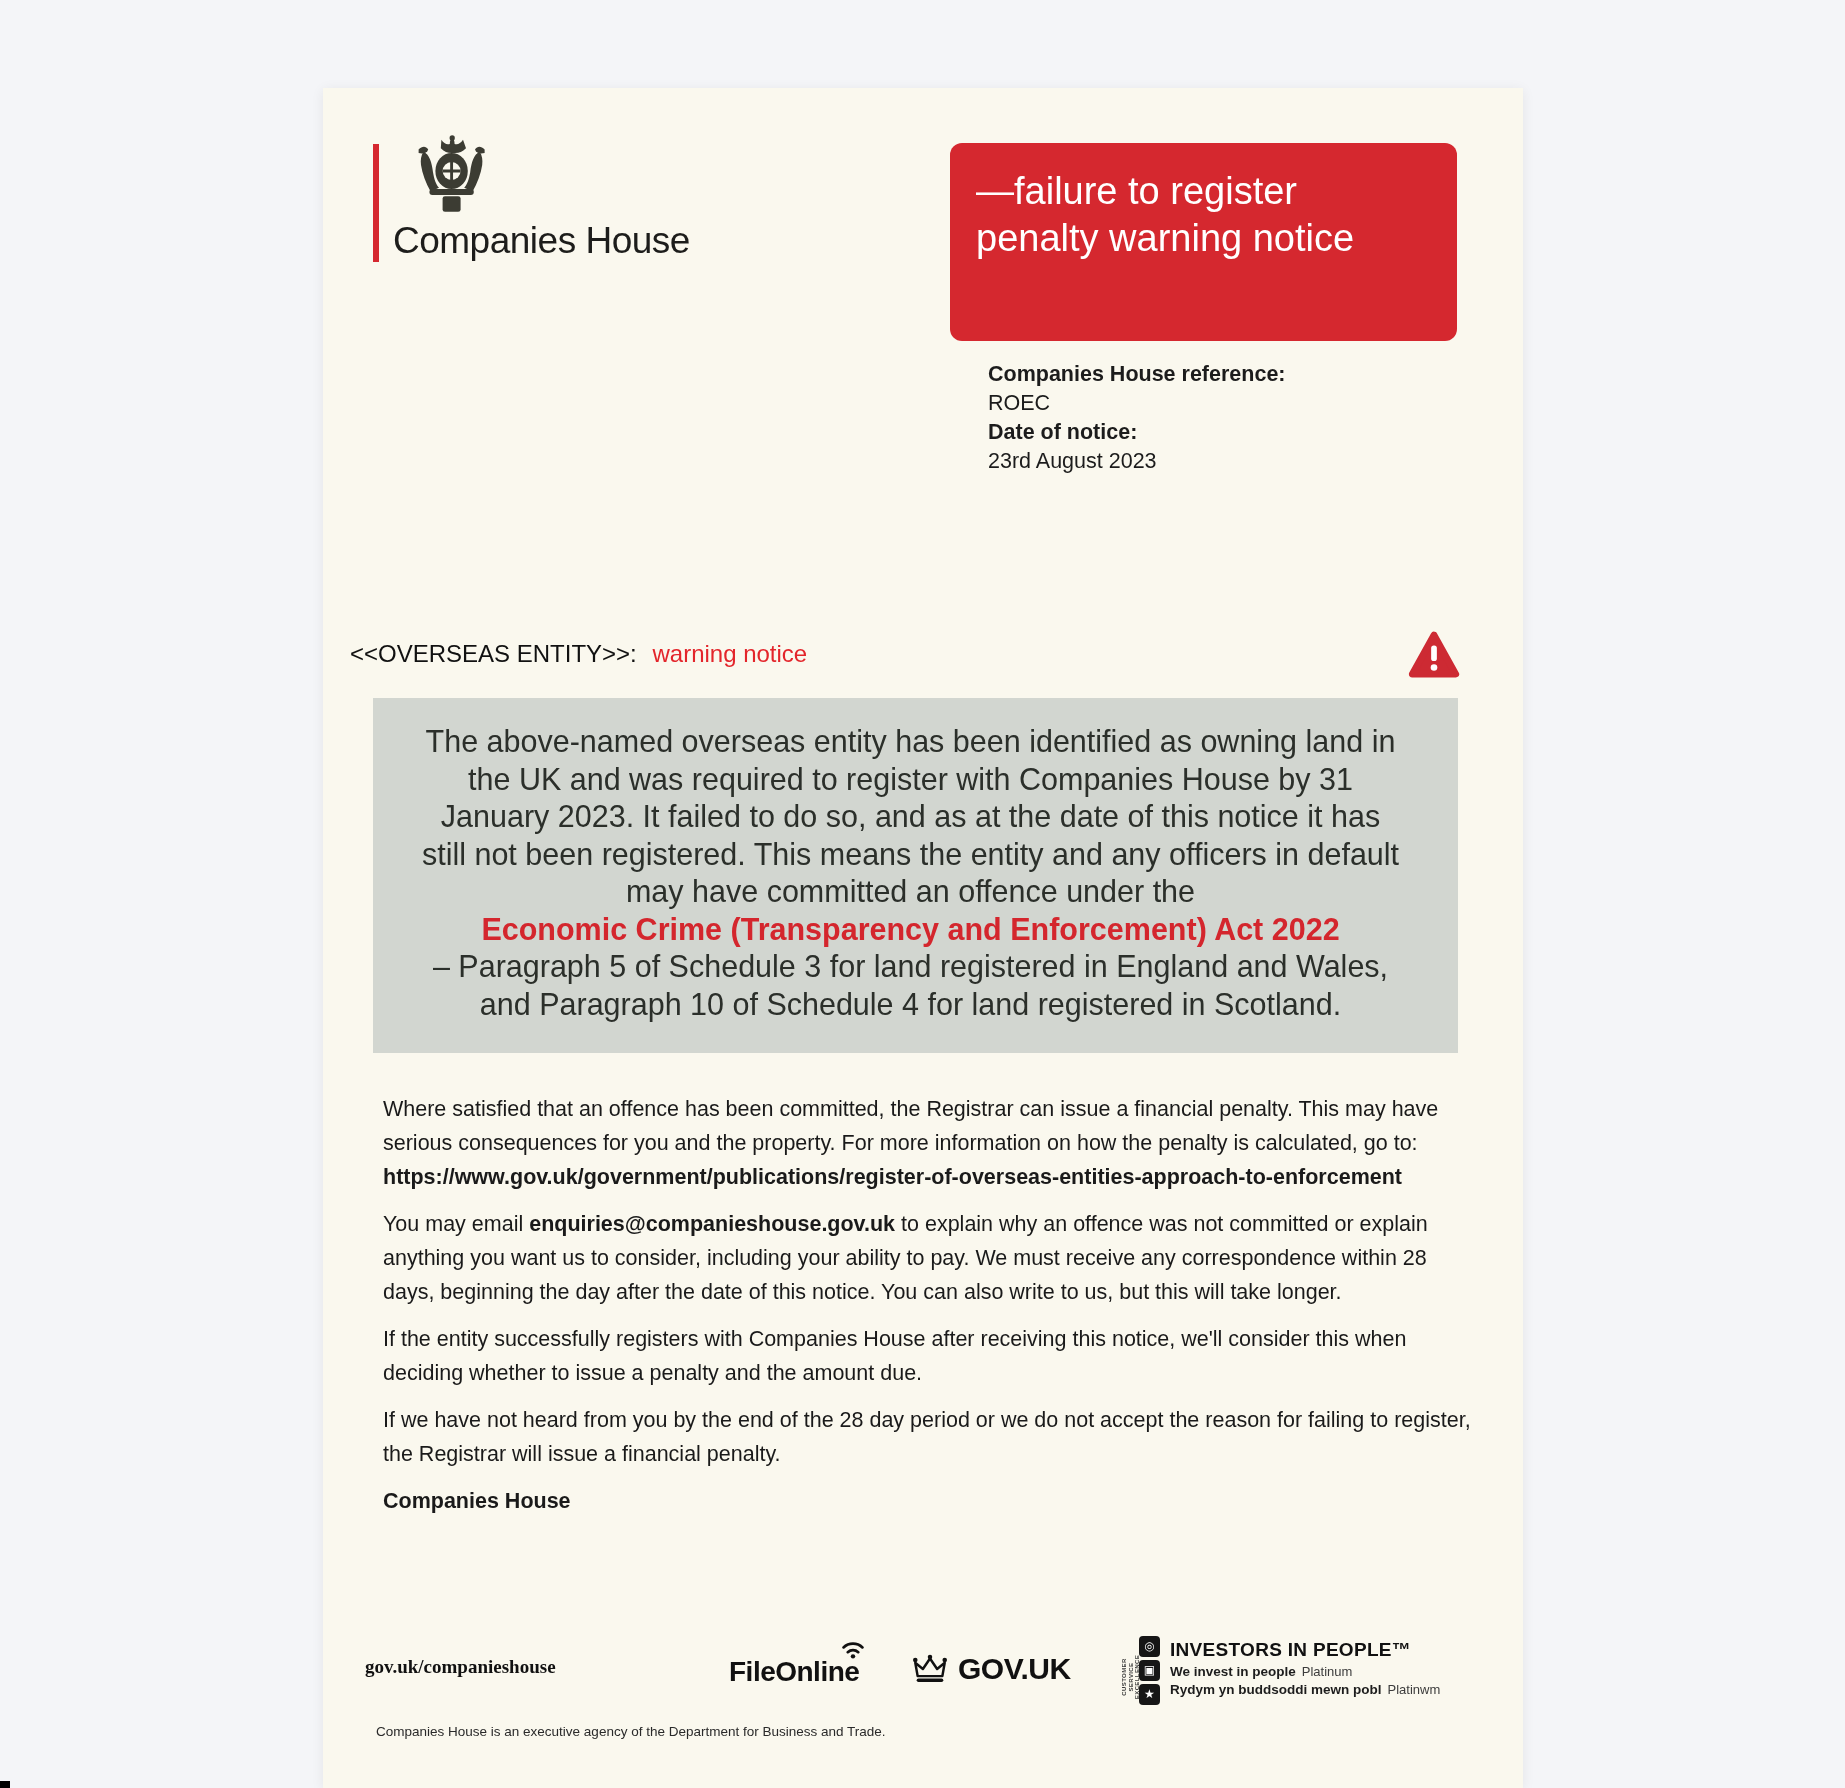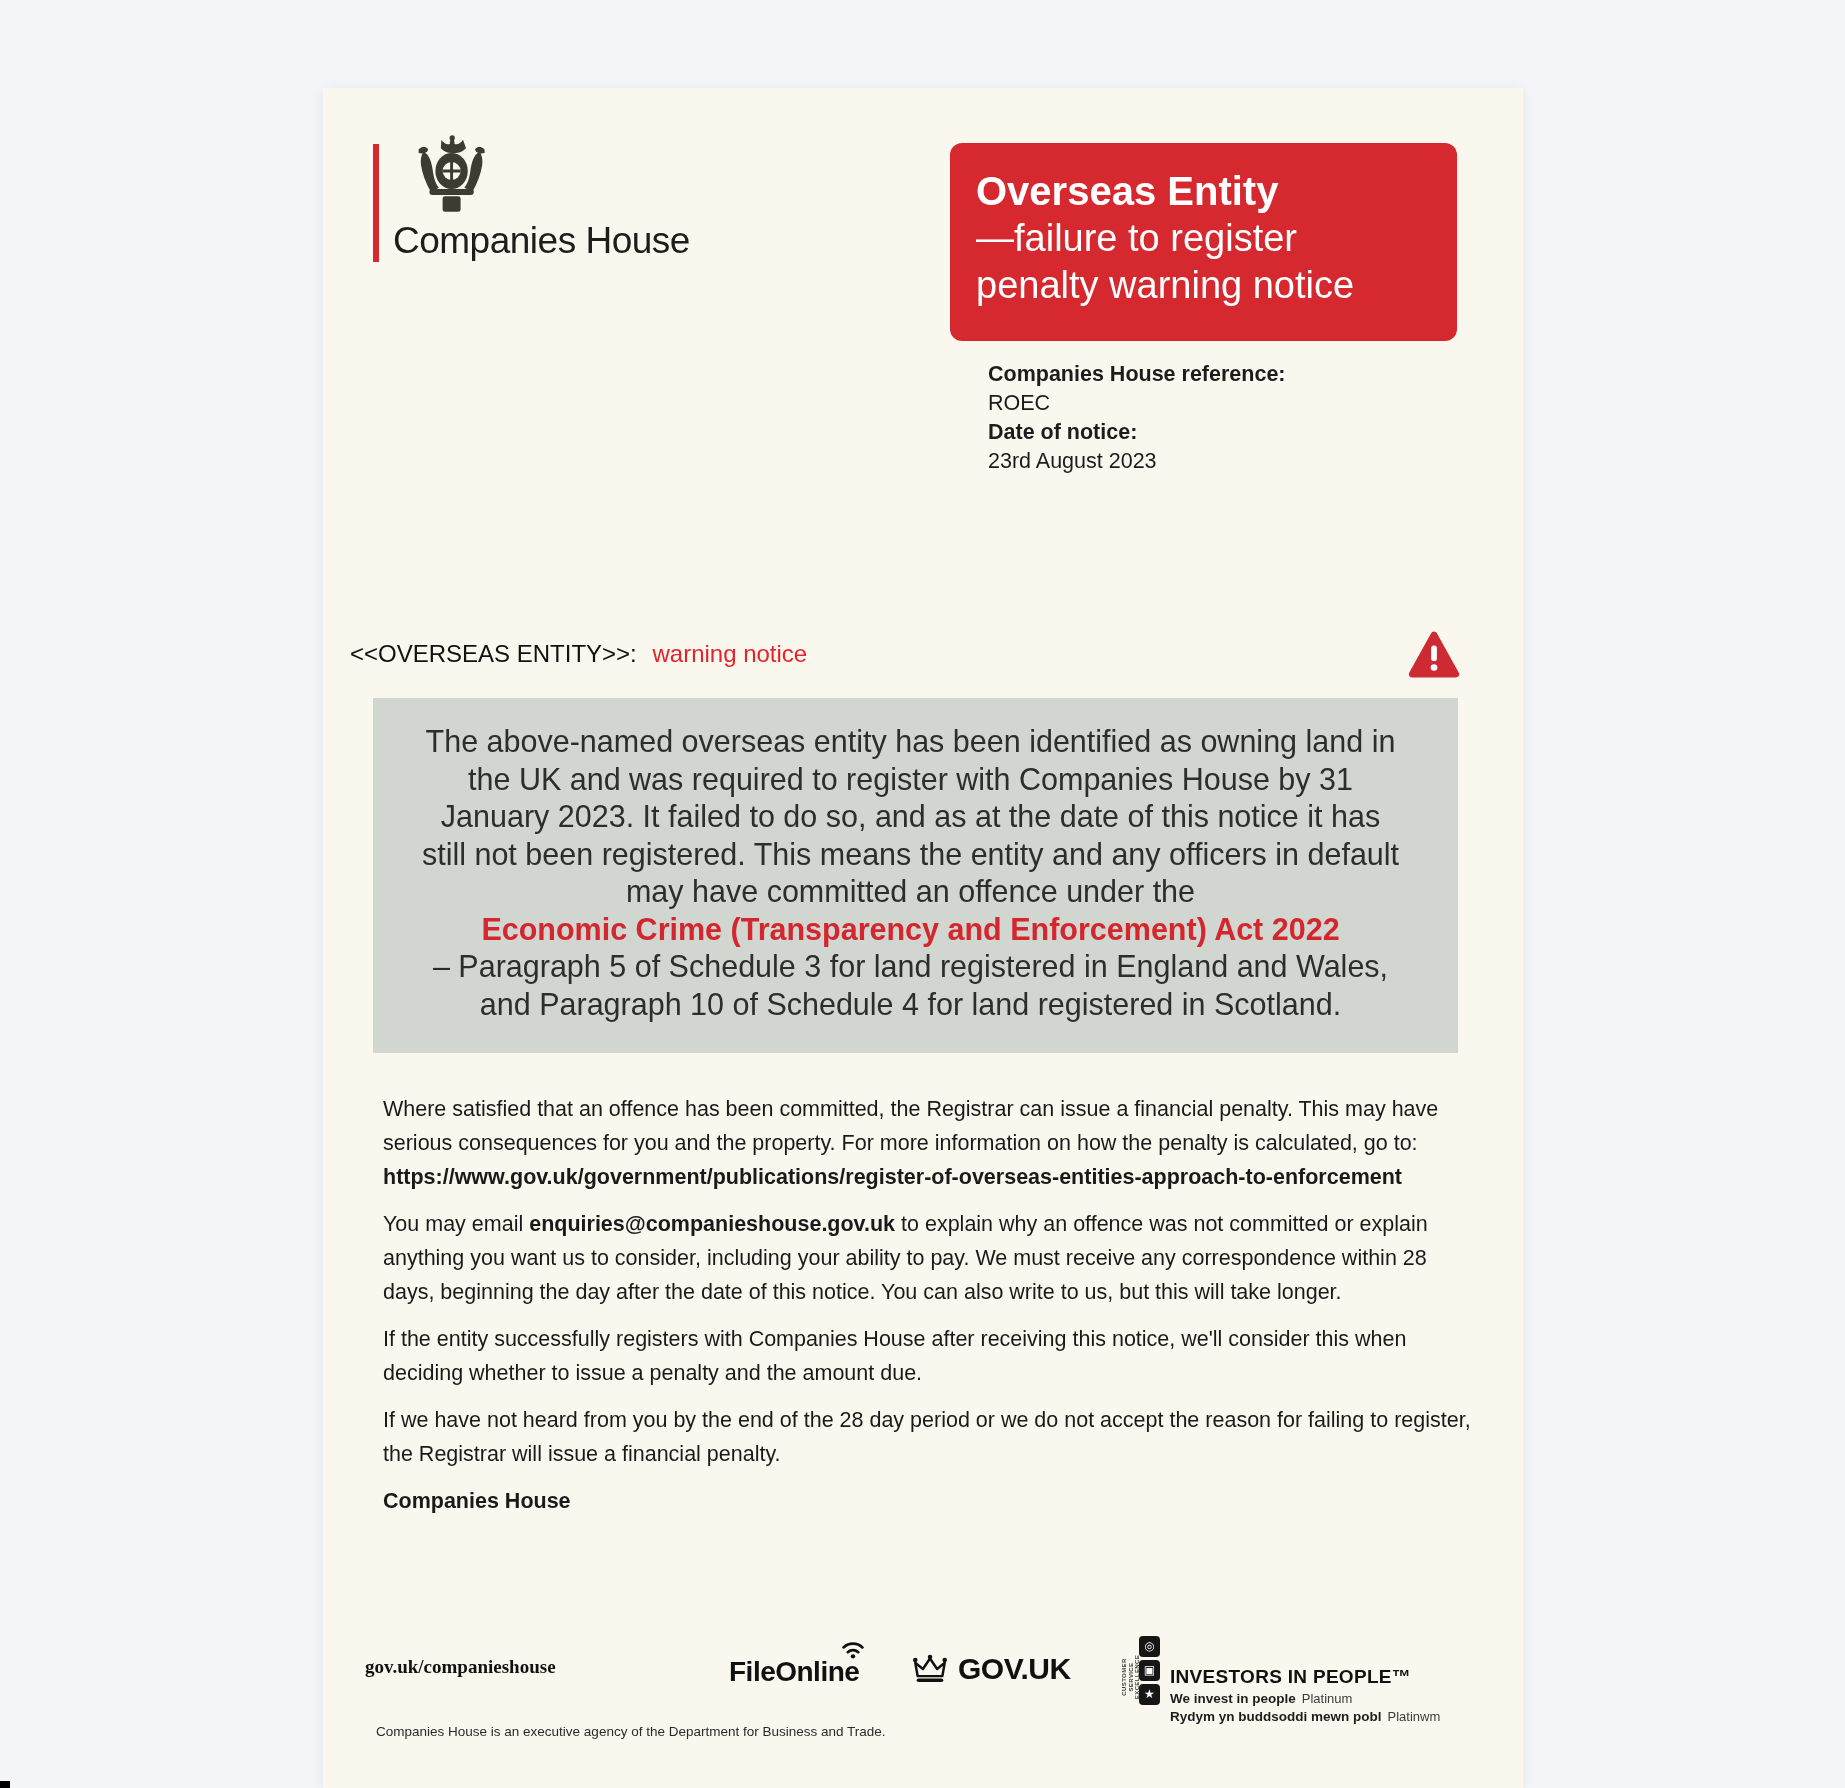--- a/index.html
+++ b/index.html
@@ -87,21 +87,21 @@
     transform: rotate(-90deg);
     font-size: 6px; line-height: 6.5px; letter-spacing: 0.4px;
     color: #3a3a3a; font-weight: bold; text-align: center;
   }
   .sq-col { display: flex; flex-direction: column; gap: 3px; margin-right: 10px; }
   .sq {
     width: 21px; height: 21px; background: #161616; border-radius: 4px;
     color: #fff; font-size: 12px; line-height: 21px; text-align: center;
   }
   .iip { padding-top: 3px; }
-  .iip-title { font-size: 19px; font-weight: bold; color: #111; letter-spacing: 0.3px; margin-top: 27px; }
+  .iip-title { font-size: 19px; font-weight: bold; color: #111; letter-spacing: 0.3px; }
   .iip-line { font-size: 13.5px; color: #1d1d1d; margin-top: 3px; line-height: 15px; }
   .iip-line .bold { font-weight: bold; }
   .iip-line .grade { font-weight: normal; color: #3c3c3c; margin-left: 6px; font-size: 13px; }
   
   .artifact { position: absolute; left: 0; bottom: 0; width: 10px; height: 7px; background: #000; }
 </style>
 </head>
 <body>
 
 <div class="page">
@@ -118,21 +118,20 @@
       <path d="M63 14c-3-3-6-3-8 0 1 3 4 4 8 3z"></path>
       <rect x="17" y="47" width="37" height="5" rx="2.5"></rect>
       <rect x="28" y="53" width="15" height="13" rx="2"></rect>
     </g>
     <circle cx="35.5" cy="32" r="7.5" fill="#faf8ee"></circle>
     <path d="M28 32 h15 M35.5 24.5 v15" stroke="#3c3c33" stroke-width="2.4"></path>
   </svg>
   <div class="org-name">Companies House</div>
 
   <div class="banner">
-    <div class="t1">Overseas Entity</div>
     <div class="t2">—failure to register</div>
     <div class="t2">penalty warning notice</div>
   </div>
 
   <div class="refblock">
     <div class="lbl">Companies House reference:</div>
     <div>ROEC</div>
     <div class="lbl">Date of notice:</div>
     <div>23rd August 2023</div>
   </div>

